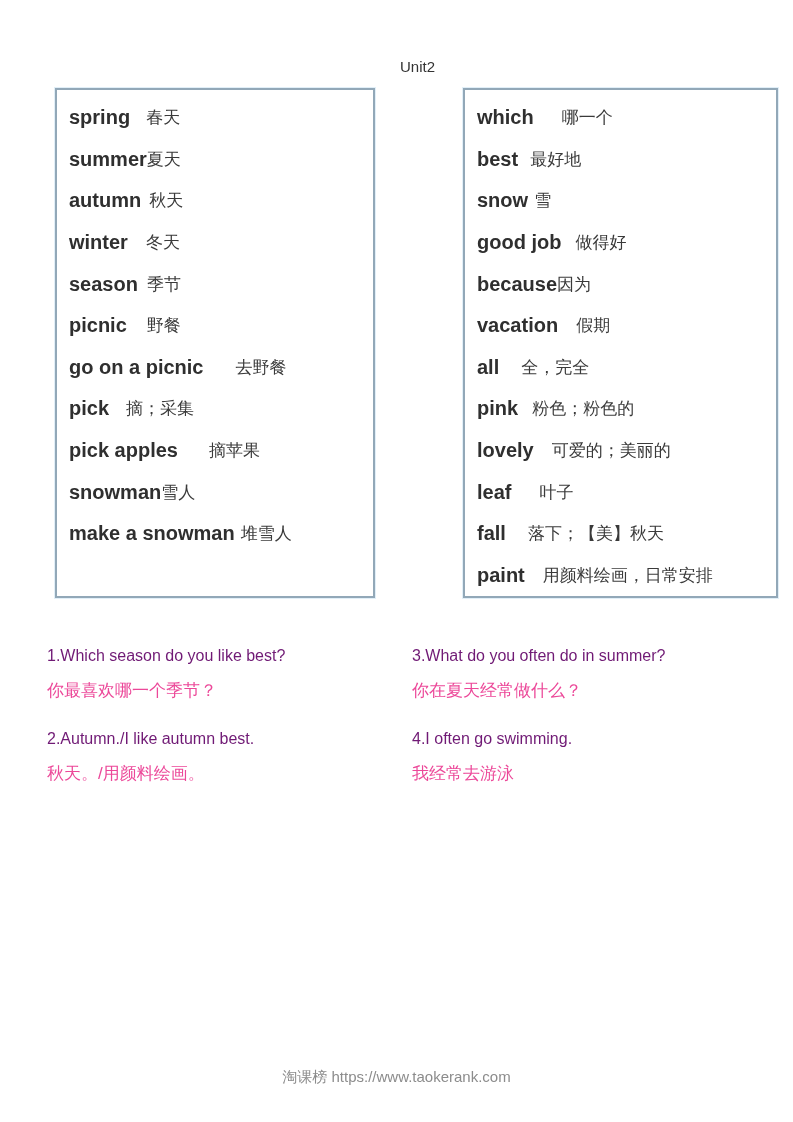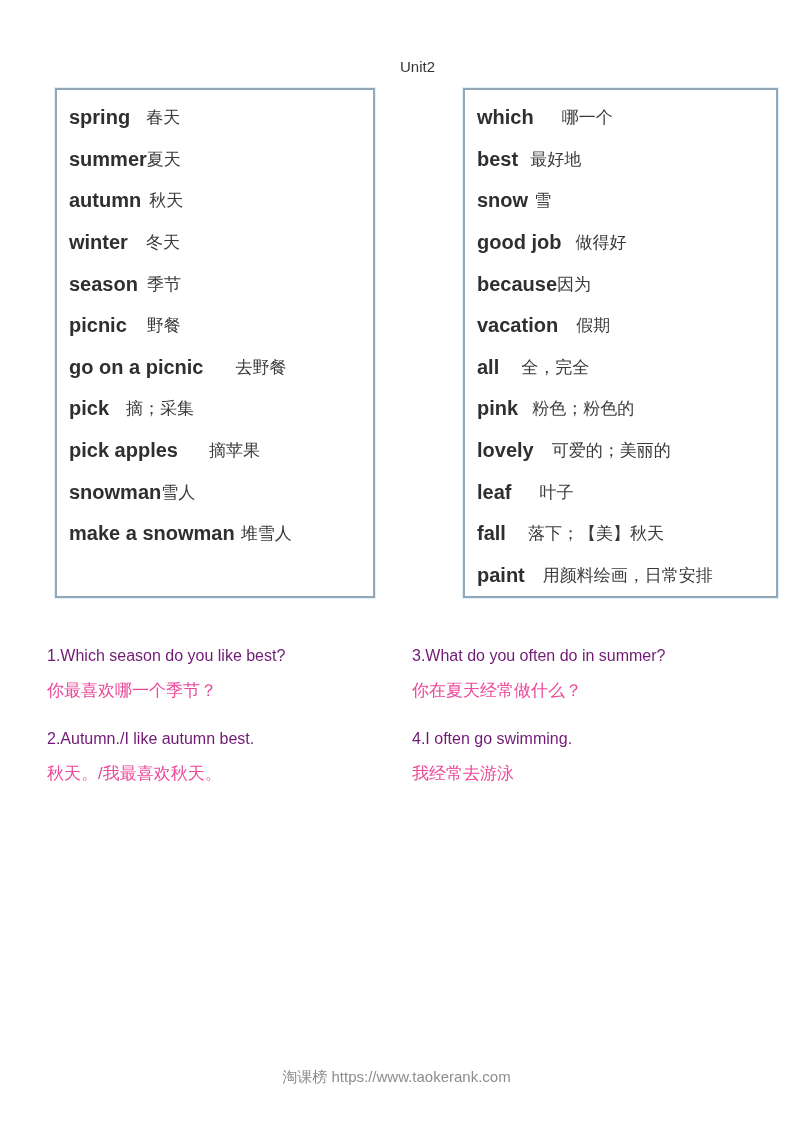--- a/index.html
+++ b/index.html
@@ -188,21 +188,21 @@
       <div class="vocab-row">
         <span class="en">paint</span>
         <span class="zh" style="margin-left: 18px;">用颜料绘画，日常安排</span>
       </div>
     </div>
 
   <div class="sentences-col left-col">
       <div class="sentence en">1.Which season do you like best?</div>
       <div class="sentence zh">你最喜欢哪一个季节？</div>
       <div class="sentence en">2.Autumn./I like autumn best.</div>
-      <div class="sentence zh">秋天。/我最喜欢秋天。</div>
+      <div class="sentence zh">秋天。/用颜料绘画。</div>
     </div>
 
   <div class="sentences-col right-col">
       <div class="sentence en">3.What do you often do in summer?</div>
       <div class="sentence zh">你在夏天经常做什么？</div>
       <div class="sentence en">4.I often go swimming.</div>
       <div class="sentence zh">我经常去游泳</div>
     </div>
 
   <div class="footer">

